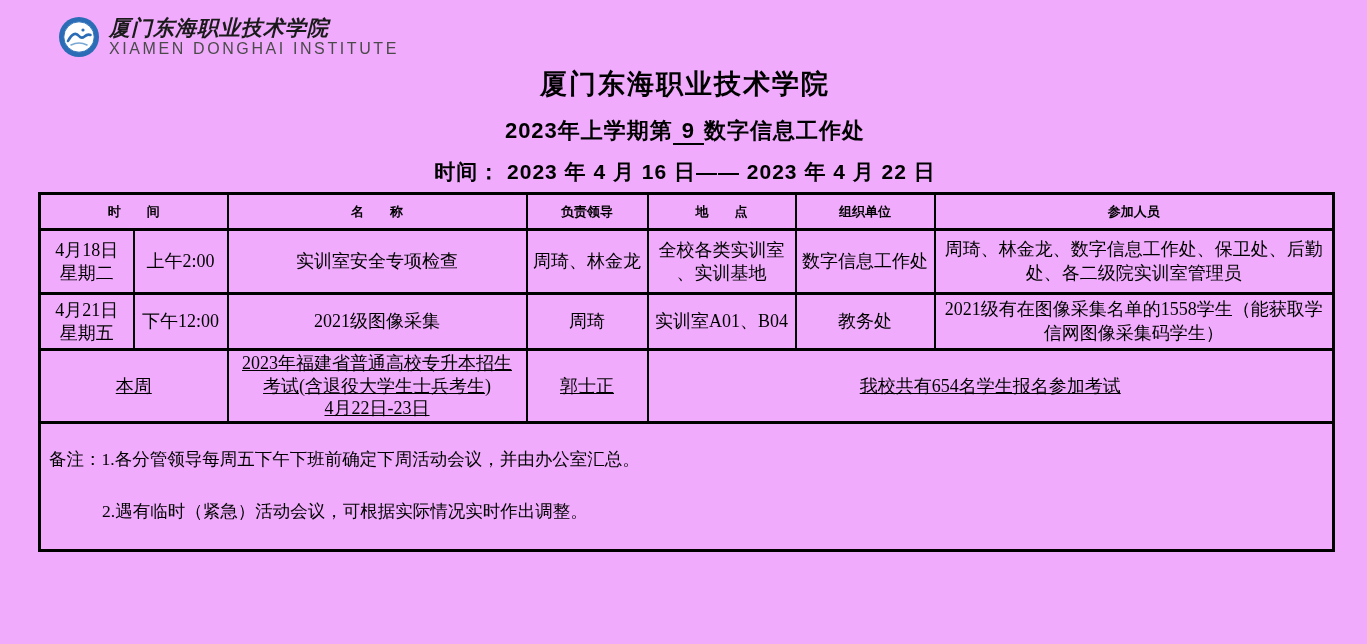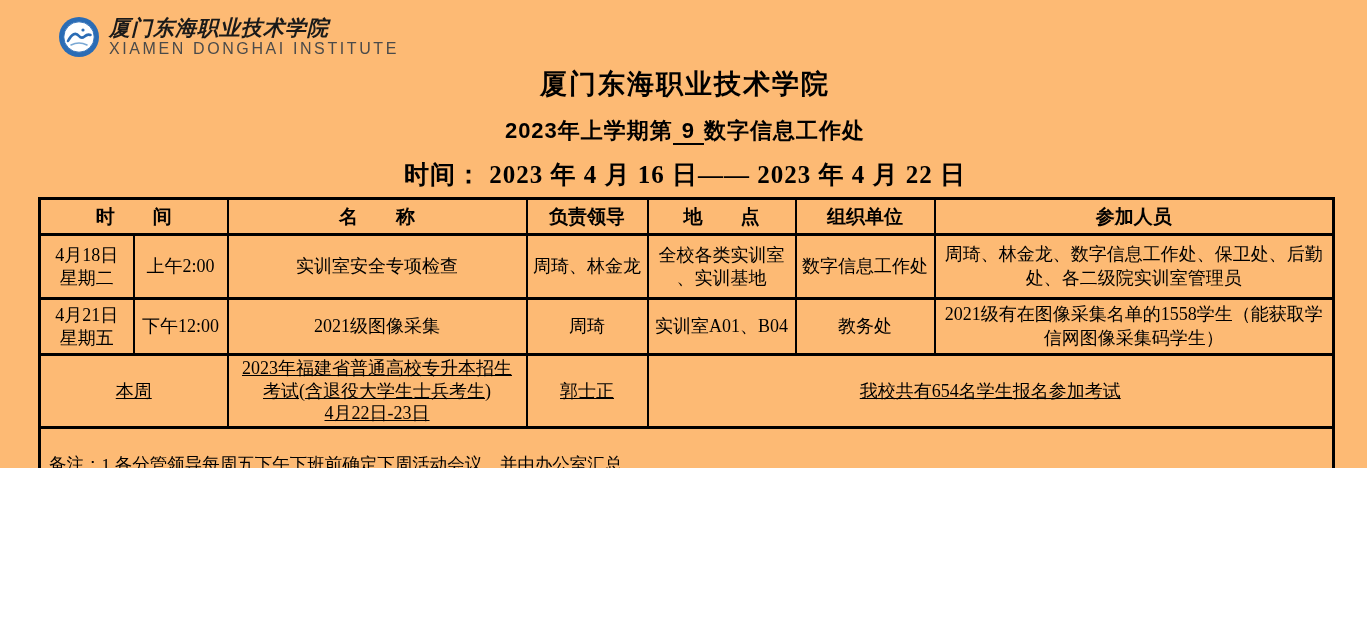--- a/index.html
+++ b/index.html
@@ -1,35 +1,35 @@
 <!DOCTYPE html>
 <html><head>
 <meta charset="utf-8">
 <style>
   * { margin:0; padding:0; box-sizing:border-box; }
   body { background:#ffffff; font-family:"Liberation Serif", serif; color:#000; }
-  .page { position:relative; width:1367px; height:468px; background:#fdba74; overflow:hidden; }
+  .page { position:relative; width:1367px; height:644px; background:#f0abfc; overflow:hidden; }
 
   
   .logo { position:absolute; top:16px; left:58px; display:flex; align-items:center; gap:9px; }
   .logo-text { display:flex; flex-direction:column; line-height:1.05; }
   .logo-cn { font-family:"Liberation Serif", serif; font-weight:700; font-style:italic; font-size:21px; letter-spacing:1px; color:#1a1a1a; }
   .logo-en { font-family:"Liberation Sans", sans-serif; font-size:16px; letter-spacing:2.6px; color:#4a4a4a; margin-top:2px; }
 
   
   .content { position:absolute; left:38px; top:66px; width:1294px; }
   .title { text-align:center; font-family:"Liberation Sans", sans-serif; font-weight:700; font-size:27px; letter-spacing:2px; }
   .subtitle { text-align:center; font-family:"Liberation Sans", sans-serif; font-weight:700; font-size:22px; margin-top:14px; letter-spacing:1px; }
   .subtitle .wk { border-bottom:2px solid #000; padding:0 9px; }
-  .timeline { text-align:center; font-family:Liberation Serif, serif; font-weight:700; font-size:25px; margin-top:12px; letter-spacing:1px; }
+  .timeline { text-align:center; font-family:Liberation Sans, sans-serif; font-weight:700; font-size:21px; margin-top:12px; letter-spacing:1px; }
 
   
   table { width:1294px; border-collapse:collapse; table-layout:fixed; margin-top:6px; border:3px solid #000; }
   th, td { border:2px solid #000; border-top-width:3px; border-bottom-width:3px; vertical-align:middle; white-space:pre-line; overflow:hidden; }
-  th { font-family:"Liberation Sans", sans-serif; font-weight:700; font-size:19px; height:36px; text-align:center; padding:1px 2px; }
+  th { font-family:"Liberation Sans", sans-serif; font-weight:700; font-size:13px; height:36px; text-align:center; padding:1px 2px; }
   td { font-size:18px; line-height:1.25; padding:1px 4px; text-align:center; }
   td.p { text-align:center; padding:1px 7px; line-height:1.28; }
   tr.r1 td { height:64px; } tr.r2 td { height:64px; } tr.r3 td { height:66px; }
   tr.r4 td { height:56px; } tr.r5 td { height:70px;text-decoration:underline; }
   td.notes { height:62px; text-align:left; padding:4px 8px; font-size:17.5px; vertical-align:middle; }
   td.notes .n2 { margin-left:53px; margin-top:8px; }
 </style>
 </head>
 <body>
 

